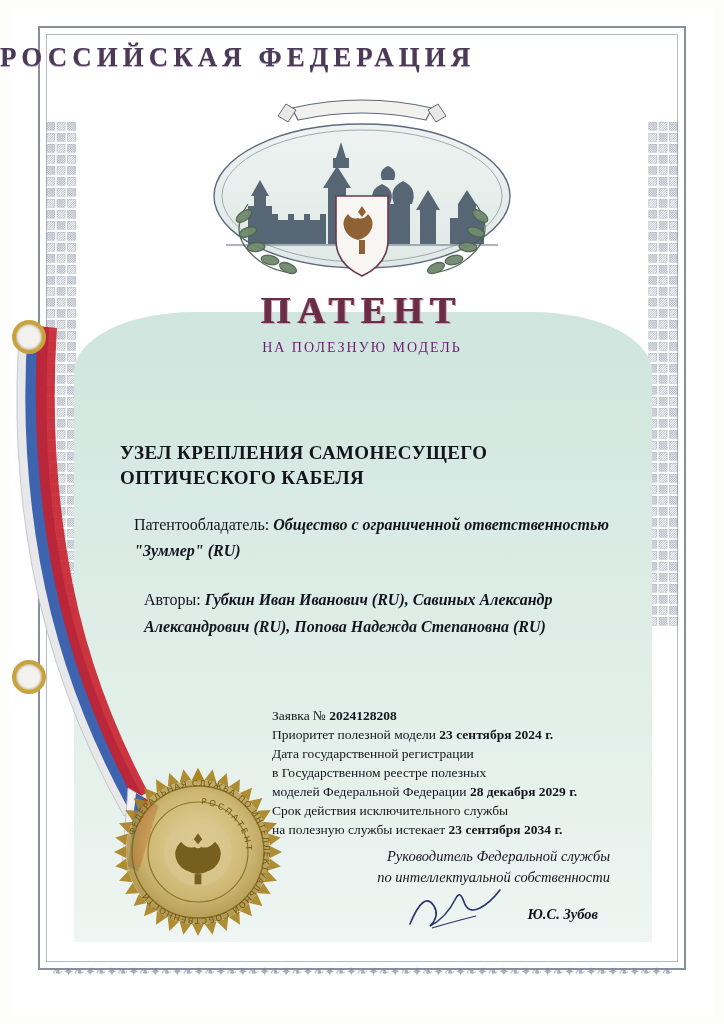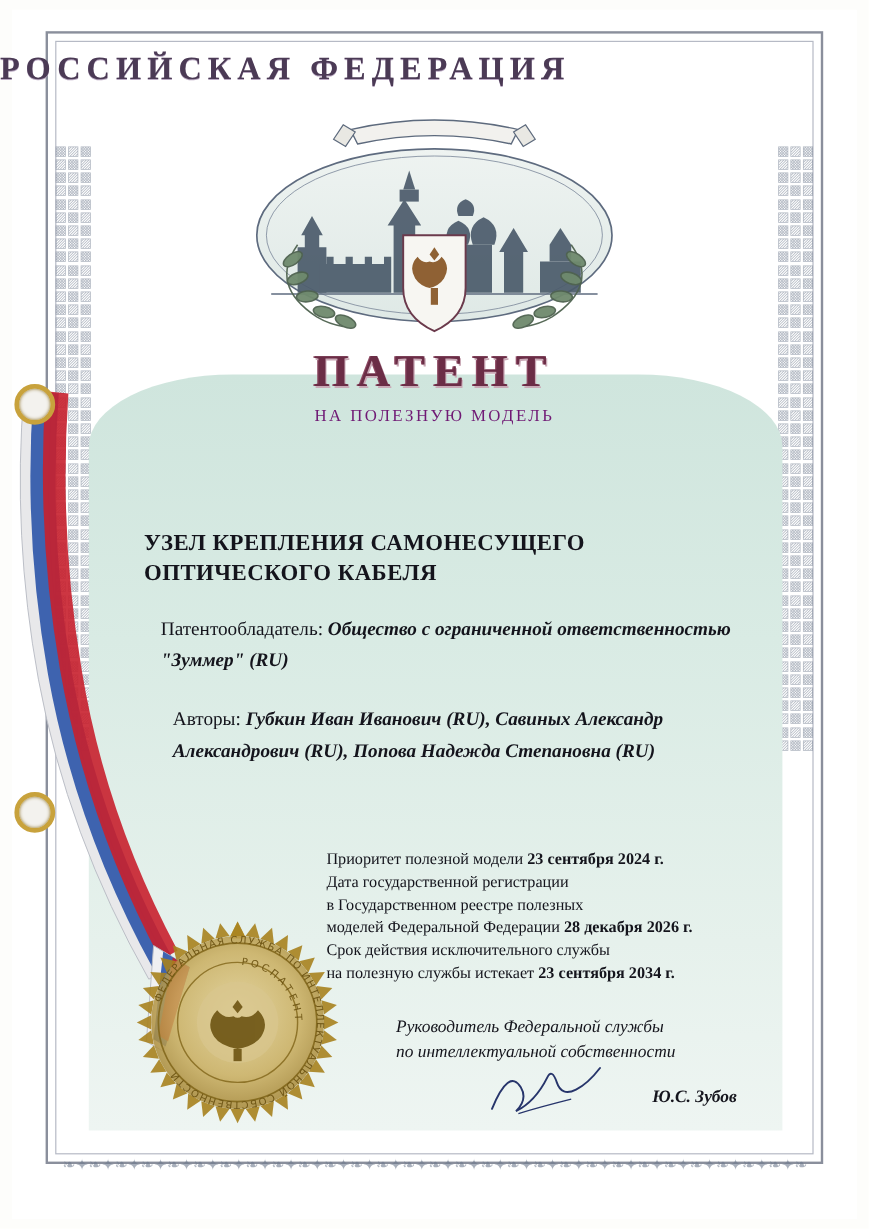--- a/index.html
+++ b/index.html
@@ -188,29 +188,29 @@
     line-height: 19px;
     color: #14141c;
   }
   .dates .row { white-space: normal; }
   .dates b { font-weight: bold; }
 
   .signature-block {
     position: absolute;
     left: 330px; top: 846px;
     width: 280px;
-    text-align: left;
+    text-align: right;
     font-style: italic;
     font-size: 14.5px;
     line-height: 21px;
     color: #14141c;
   }
   .signature-name {
     position: absolute;
-    left: 404px; top: 906px;
+    left: 388px; top: 906px;
     width: 210px;
     text-align: right;
     font-style: italic;
     font-weight: bold;
     font-size: 14.5px;
     color: #14141c;
   }
   .signature-mark {
     position: absolute;
     left: 404px; top: 884px;
@@ -337,28 +337,32 @@
     <span class="holder-value">Общество с ограниченной ответственностью "Зуммер" (RU)</span>
   </div>
 
   <div class="authors-block">
     <span class="authors-label">Авторы:</span>
     <span class="authors-value">Губкин Иван Иванович (RU), Савиных Александр Александрович (RU), Попова Надежда Степановна (RU)</span>
   </div>
 
   <div class="dates">
     <div class="row">
+      <span>Заявка №</span>
+      <b>2024128208</b>
+    </div>
+    <div class="row">
       <span>Приоритет полезной модели</span>
       <b>23 сентября 2024 г.</b>
     </div>
     <div class="row">Дата государственной регистрации</div>
     <div class="row">в Государственном реестре полезных</div>
     <div class="row">
       <span>моделей Федеральной Федерации</span>
-      <b>28 декабря 2026 г.</b>
+      <b>28 декабря 2029 г.</b>
     </div>
     <div class="row">Срок действия исключительного службы</div>
     <div class="row">
       <span>на полезную службы истекает</span>
       <b>23 сентября 2034 г.</b>
     </div>
   </div>
 
   <div class="signature-block">
     <div>Руководитель Федеральной службы</div>

